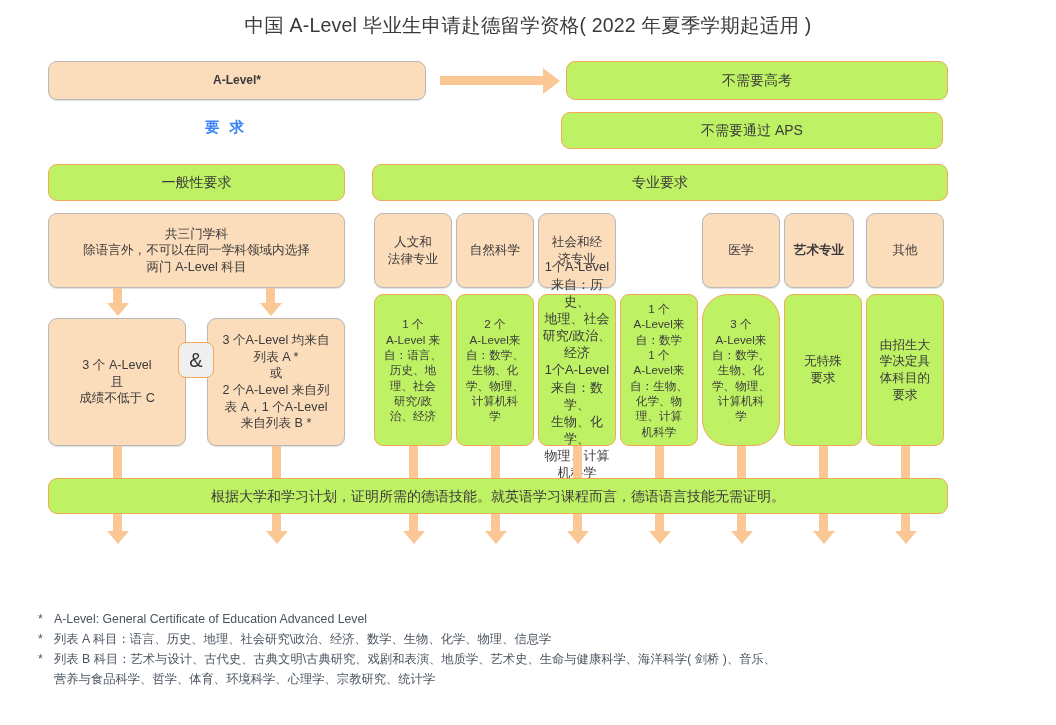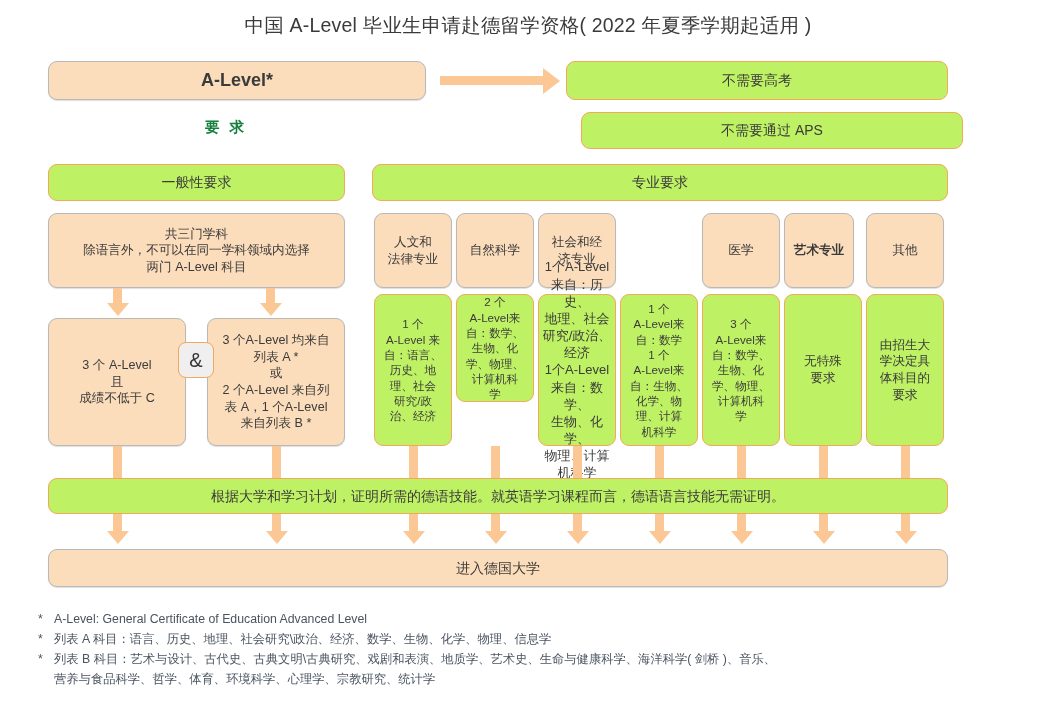--- a/index.html
+++ b/index.html
@@ -38,21 +38,21 @@
     position:absolute;left:0;top:12px;width:1056px;
     text-align:center;
     font-size:19.5px;
     color:#3a3a3a;
     letter-spacing:.2px;
   }
 
   
   .req-label{
     position:absolute;
-    font-size:14.5px;font-weight:bold;color:#15803d;
+    font-size:14.5px;font-weight:bold;color:#3b82f6;
     letter-spacing:3px;
   }
 
   
   .bar{position:absolute;background:#fac795;}
   .arrow-down{position:absolute;width:0;height:0;
     border-left:11px solid transparent;
     border-right:11px solid transparent;
     border-top:13px solid #fac795;}
   .arrow-right-shaft{position:absolute;background:#fac795;height:9px;}
@@ -77,21 +77,21 @@
   .notes{
     position:absolute;left:38px;top:610px;width:990px;
     font-size:12.3px;color:#4a5460;line-height:1.62;
   }
   .note-row{display:flex;}
   .note-star{width:16px;flex:none;color:#4a5460;}
   .note-text{flex:1;}
   .note-cont{padding-left:16px;}
 
   
-  .t-lg{font-size:18px;}
+  .t-lg{font-size:12px;}
   .t-md{font-size:14px;}
   .t-sm{font-size:12.6px;}
   .t-xs{font-size:11.6px;}
   .bold{font-weight:bold;}
 </style>
 </head>
 <body>
 
 <div class="stage">
 
@@ -99,21 +99,21 @@
 
   <div class="box box-orange bold t-lg" style="left:48px;top:61px;width:378px;height:39px;">A-Level*</div>
 
   <div class="arrow-right-shaft" style="left:440px;top:76px;width:105px;"></div>
   <div class="arrow-right-head" style="left:543px;top:67.5px;"></div>
 
   <div class="box box-gray t-md" style="left:566px;top:61px;width:382px;height:39px;">不需要高考</div>
 
   <div class="req-label" style="left:205px;top:118px;width:64px;">要 求</div>
 
-  <div class="box box-gray t-md" style="left:581px;top:112px;width:382px;height:37px;">不需要通过 APS</div>
+  <div class="box box-gray t-md" style="left:561px;top:112px;width:382px;height:37px;">不需要通过 APS</div>
 
   <div class="box box-gray t-md" style="left:48px;top:164px;width:297px;height:37px;">一般性要求</div>
 
   <div class="box box-gray t-md" style="left:372px;top:164px;width:576px;height:37px;">专业要求</div>
 
   <div class="box box-orange t-sm" style="left:48px;top:213px;width:297px;height:75px;">共三门学科
 除语言外，不可以在同一学科领域内选择
 两门 A-Level 科目</div>
 
   <div class="bar" style="left:113px;top:288px;width:9px;height:16px;"></div>
@@ -143,21 +143,21 @@
   <div class="box box-orange t-sm" style="left:784px;top:213px;width:70px;height:75px;font-weight:bold;">艺术专业</div>
   <div class="box box-orange t-sm" style="left:866px;top:213px;width:78px;height:75px;">其他</div>
 
   <div class="box box-gray t-xs" style="left:374px;top:294px;width:78px;height:152px;">1 个
 A-Level 来
 自：语言、
 历史、地
 理、社会
 研究/政
 治、经济</div>
-  <div class="box box-gray t-xs" style="left:456px;top:294px;width:78px;height:108px;">2 个
+  <div class="box box-gray t-xs" style="left:456px;top:294px;width:78px;height:152px;">2 个
 A-Level来
 自：数学、
 生物、化
 学、物理、
 计算机科
 学</div>
   <div class="box box-gray" style="left:538px;top:294px;width:78px;height:152px;font-size:13px;">1个A-Level
 来自：历史、
 地理、社会
 研究/政治、
@@ -169,21 +169,21 @@
 机科学</div>
   <div class="box box-gray t-xs" style="left:620px;top:294px;width:78px;height:152px;">1 个
 A-Level来
 自：数学
 1 个
 A-Level来
 自：生物、
 化学、物
 理、计算
 机科学</div>
-  <div class="box box-gray t-xs" style="left:702px;top:294px;width:78px;height:152px;">3 个
+  <div class="box box-gray t-xs" style="left:702px;top:294px;width:78px;height:152px;border-radius:26px;">3 个
 A-Level来
 自：数学、
 生物、化
 学、物理、
 计算机科
 学</div>
   <div class="box box-gray t-sm" style="left:784px;top:294px;width:78px;height:152px;">无特殊
 要求</div>
   <div class="box box-gray t-sm" style="left:866px;top:294px;width:78px;height:152px;">由招生大
 学决定具
@@ -214,21 +214,20 @@
   <div class="arrow-down" style="left:566.5px;top:531px;"></div>
   <div class="bar" style="left:655px;top:514px;width:9px;height:18px;"></div>
   <div class="arrow-down" style="left:648.5px;top:531px;"></div>
   <div class="bar" style="left:737px;top:514px;width:9px;height:18px;"></div>
   <div class="arrow-down" style="left:730.5px;top:531px;"></div>
   <div class="bar" style="left:819px;top:514px;width:9px;height:18px;"></div>
   <div class="arrow-down" style="left:812.5px;top:531px;"></div>
   <div class="bar" style="left:901px;top:514px;width:9px;height:18px;"></div>
   <div class="arrow-down" style="left:894.5px;top:531px;"></div>
 
-  <div class="box box-orange t-md" style="left:48px;top:549px;width:900px;height:38px;">进入德国大学</div>
 
   <div class="notes">
     <div class="note-row">
       <span class="note-star">*</span>
       <span class="note-text">A-Level: General Certificate of Education Advanced Level</span>
     </div>
     <div class="note-row">
       <span class="note-star">*</span>
       <span class="note-text">列表 A 科目：语言、历史、地理、社会研究\政治、经济、数学、生物、化学、物理、信息学</span>
     </div>

